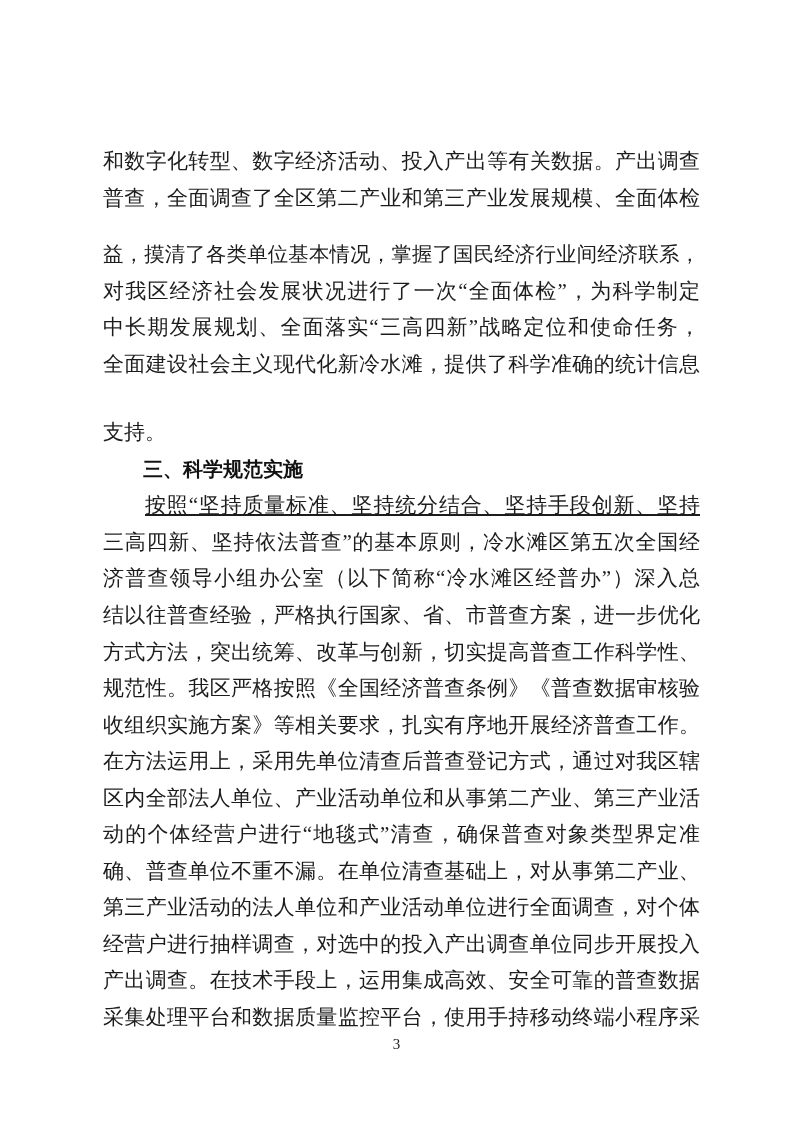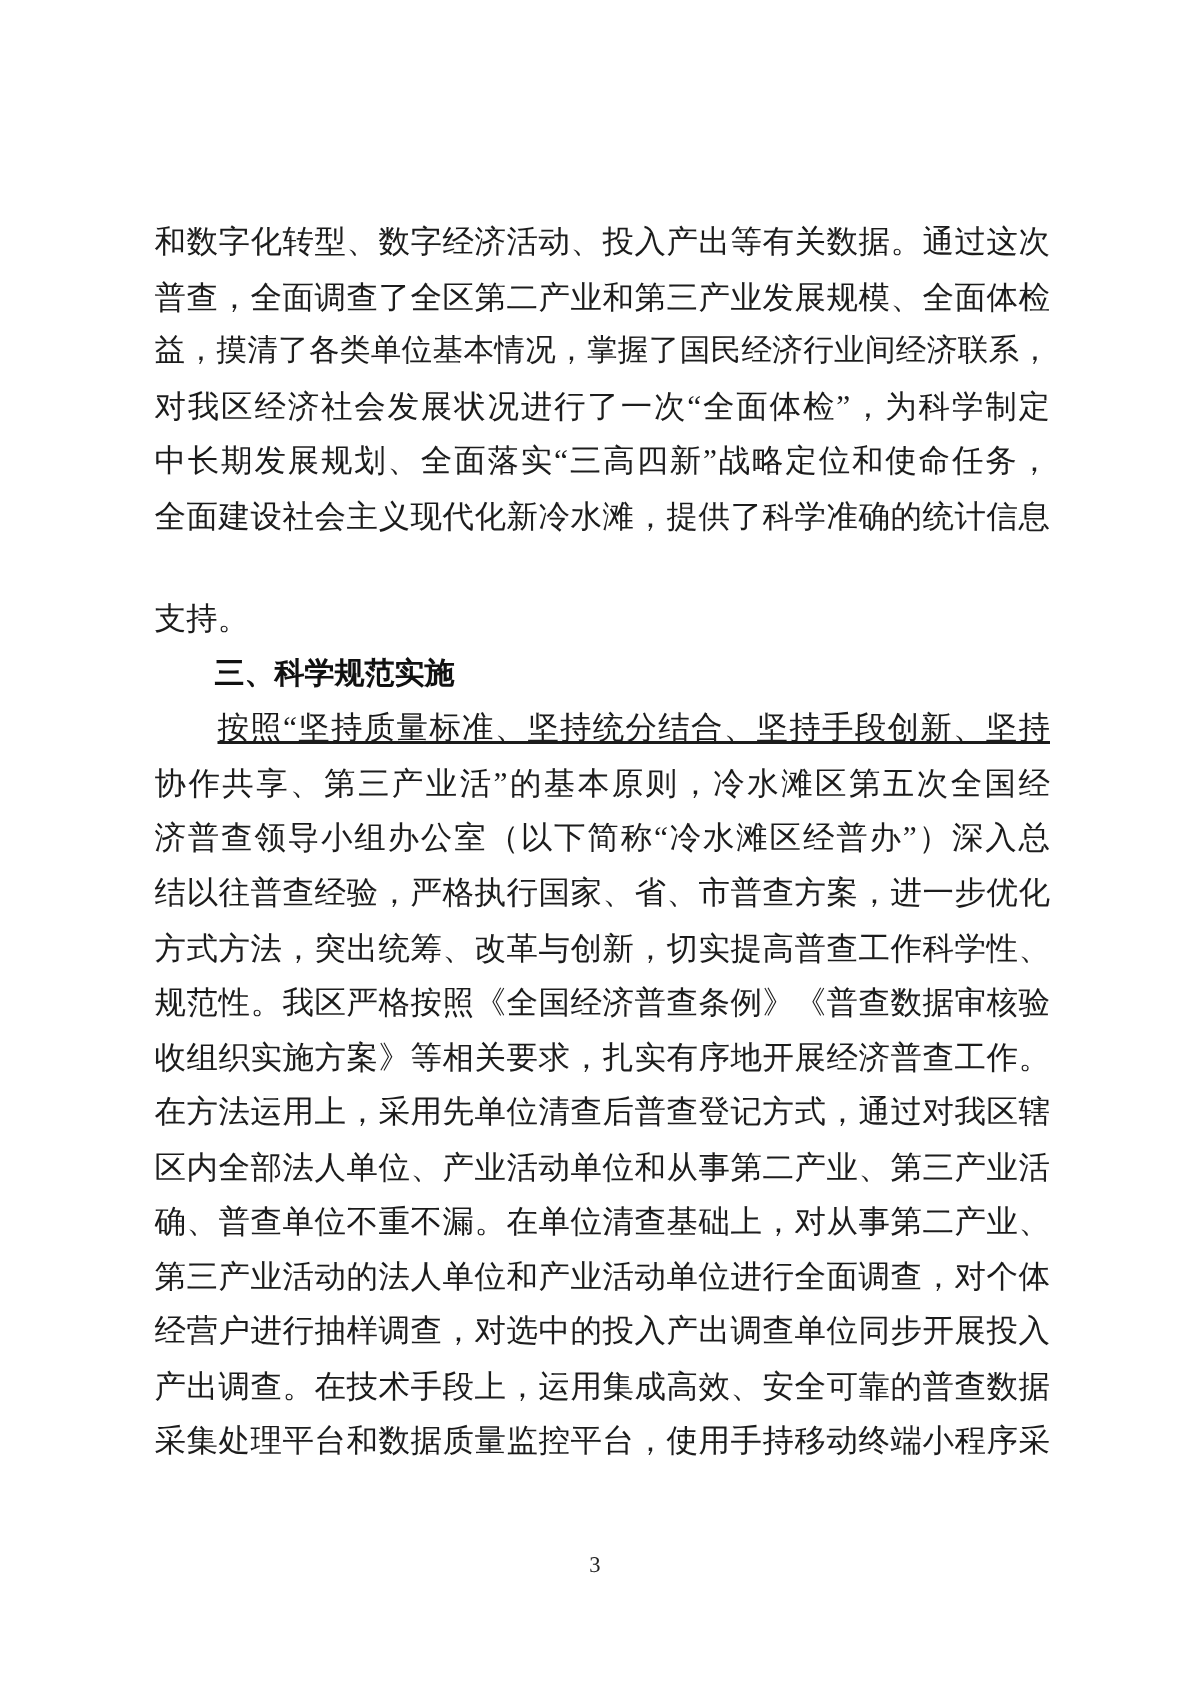--- a/index.html
+++ b/index.html
@@ -30,20 +30,21 @@
     letter-spacing: 0;
     text-align: justify;
     text-align-last: justify;
     text-justify: inter-character;
     white-space: normal;
     overflow: hidden;
   }
   
   .line.squeeze {
     font-size: 20.4px;
+    margin-top: 20px;
   }
   
   .line.para-end {
     text-align: left;
     text-align-last: left;
     margin-top: 32px;
   }
   
   .line.indent {
     text-indent: 42px;
@@ -70,39 +71,40 @@
     font-family: "Liberation Serif", serif;
     color: #222222;
   }
 </style>
 </head>
 <body>
 
 <div class="page">
   <div class="body-text">
 
-    <div class="line">和数字化转型、数字经济活动、投入产出等有关数据。通过这次</div>
+    <div class="line">和数字化转型、数字经济活动、投入产出等有关数据。产出调查</div>
     <div class="line">普查，全面调查了全区第二产业和第三产业发展规模、全面体检</div>
     <div class="line squeeze">益，摸清了各类单位基本情况，掌握了国民经济行业间经济联系，</div>
     <div class="line">对我区经济社会发展状况进行了一次“全面体检”，为科学制定</div>
     <div class="line">中长期发展规划、全面落实“三高四新”战略定位和使命任务，</div>
     <div class="line">全面建设社会主义现代化新冷水滩，提供了科学准确的统计信息</div>
     <div class="line para-end">支持。</div>
 
     <div class="heading-line">三、科学规范实施</div>
 
     <div class="line indent">按照“坚持质量标准、坚持统分结合、坚持手段创新、坚持</div>
-    <div class="line">协作共享、第三产业活”的基本原则，冷水滩区第五次全国经</div>
+    <div class="line">三高四新、坚持依法普查”的基本原则，冷水滩区第五次全国经</div>
     <div class="line">济普查领导小组办公室（以下简称“冷水滩区经普办”）深入总</div>
     <div class="line">结以往普查经验，严格执行国家、省、市普查方案，进一步优化</div>
     <div class="line">方式方法，突出统筹、改革与创新，切实提高普查工作科学性、</div>
     <div class="line">规范性。我区严格按照《全国经济普查条例》《普查数据审核验</div>
     <div class="line">收组织实施方案》等相关要求，扎实有序地开展经济普查工作。</div>
     <div class="line">在方法运用上，采用先单位清查后普查登记方式，通过对我区辖</div>
     <div class="line">区内全部法人单位、产业活动单位和从事第二产业、第三产业活</div>
+    <div class="line">动的个体经营户进行“地毯式”清查，确保普查对象类型界定准</div>
     <div class="line">确、普查单位不重不漏。在单位清查基础上，对从事第二产业、</div>
     <div class="line">第三产业活动的法人单位和产业活动单位进行全面调查，对个体</div>
     <div class="line">经营户进行抽样调查，对选中的投入产出调查单位同步开展投入</div>
     <div class="line">产出调查。在技术手段上，运用集成高效、安全可靠的普查数据</div>
     <div class="line">采集处理平台和数据质量监控平台，使用手持移动终端小程序采</div>
 
   </div>
 
   <div class="page-number">3</div>
 </div>

